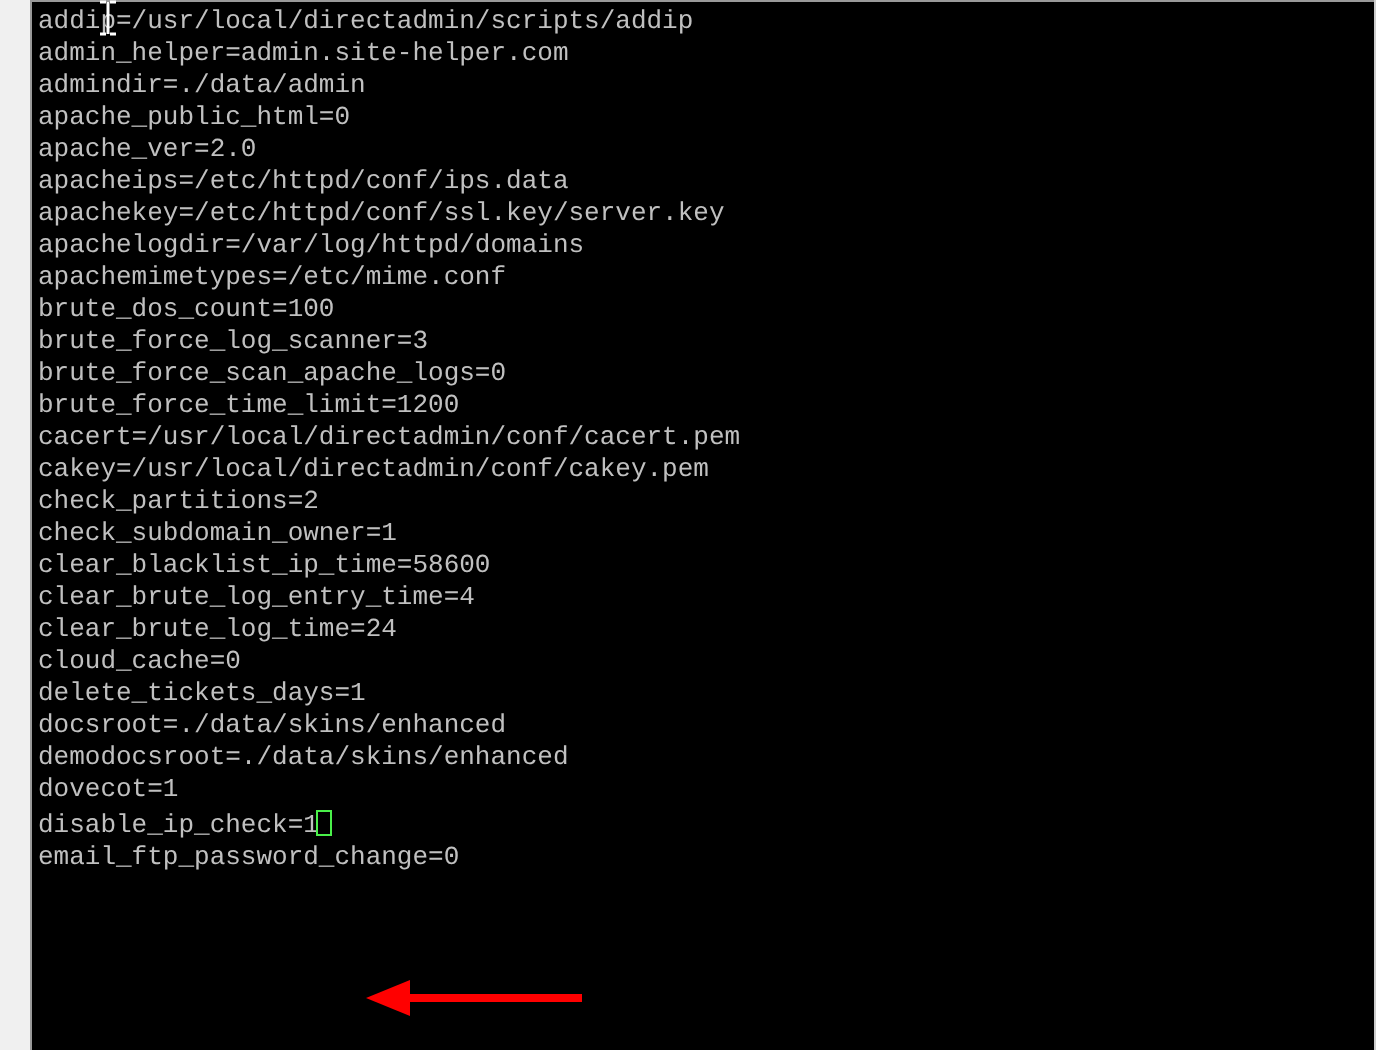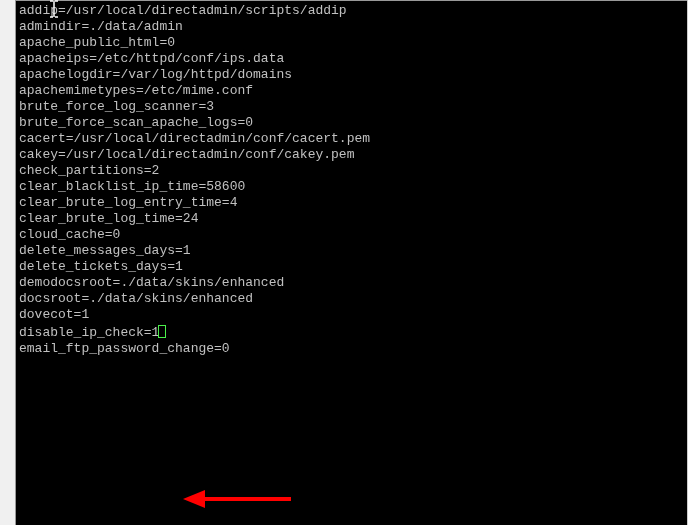--- a/index.html
+++ b/index.html
@@ -91,38 +91,43 @@
     }
   </style>
 </head>
 <body>
 
 <div class="left-strip"></div>
 
 <div class="terminal">
   <div id="terminal-lines">
       <div class="line">addip=/usr/local/directadmin/scripts/addip</div>
+      <div class="line">admin_helper=admin.site-helper.com</div>
       <div class="line">admindir=./data/admin</div>
       <div class="line">apache_public_html=0</div>
+      <div class="line">apache_ver=2.0</div>
       <div class="line">apacheips=/etc/httpd/conf/ips.data</div>
+      <div class="line">apachekey=/etc/httpd/conf/ssl.key/server.key</div>
       <div class="line">apachelogdir=/var/log/httpd/domains</div>
       <div class="line">apachemimetypes=/etc/mime.conf</div>
+      <div class="line">brute_dos_count=100</div>
       <div class="line">brute_force_log_scanner=3</div>
       <div class="line">brute_force_scan_apache_logs=0</div>
+      <div class="line">brute_force_time_limit=1200</div>
       <div class="line">cacert=/usr/local/directadmin/conf/cacert.pem</div>
       <div class="line">cakey=/usr/local/directadmin/conf/cakey.pem</div>
       <div class="line">check_partitions=2</div>
+      <div class="line">check_subdomain_owner=1</div>
       <div class="line">clear_blacklist_ip_time=58600</div>
       <div class="line">clear_brute_log_entry_time=4</div>
       <div class="line">clear_brute_log_time=24</div>
       <div class="line">cloud_cache=0</div>
-      <div class="line">delete_messages_days=1</div>
       <div class="line">delete_tickets_days=1</div>
+      <div class="line">docsroot=./data/skins/enhanced</div>
       <div class="line">demodocsroot=./data/skins/enhanced</div>
-      <div class="line">docsroot=./data/skins/enhanced</div>
       <div class="line">dovecot=1</div>
       <div class="line">disable_ip_check=1<span class="cursor-box"></span></div>
       <div class="line">email_ftp_password_change=0</div>
     </div>
 </div>
 
 <svg class="text-cursor" viewBox="0 0 12 18">
   <path d="M 2 1 L 5 1 M 7 1 L 10 1 M 6 1 L 6 17 M 2 17 L 5 17 M 7 17 L 10 17" stroke="#fff" stroke-width="1.5" fill="none"></path>
 </svg>
 

